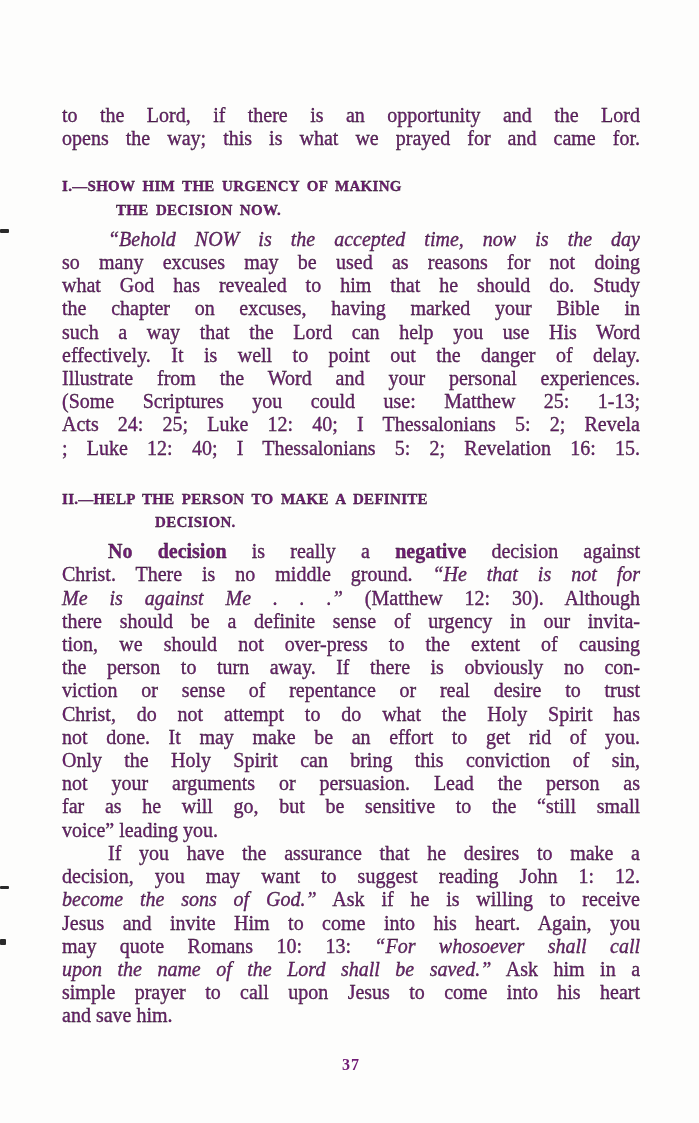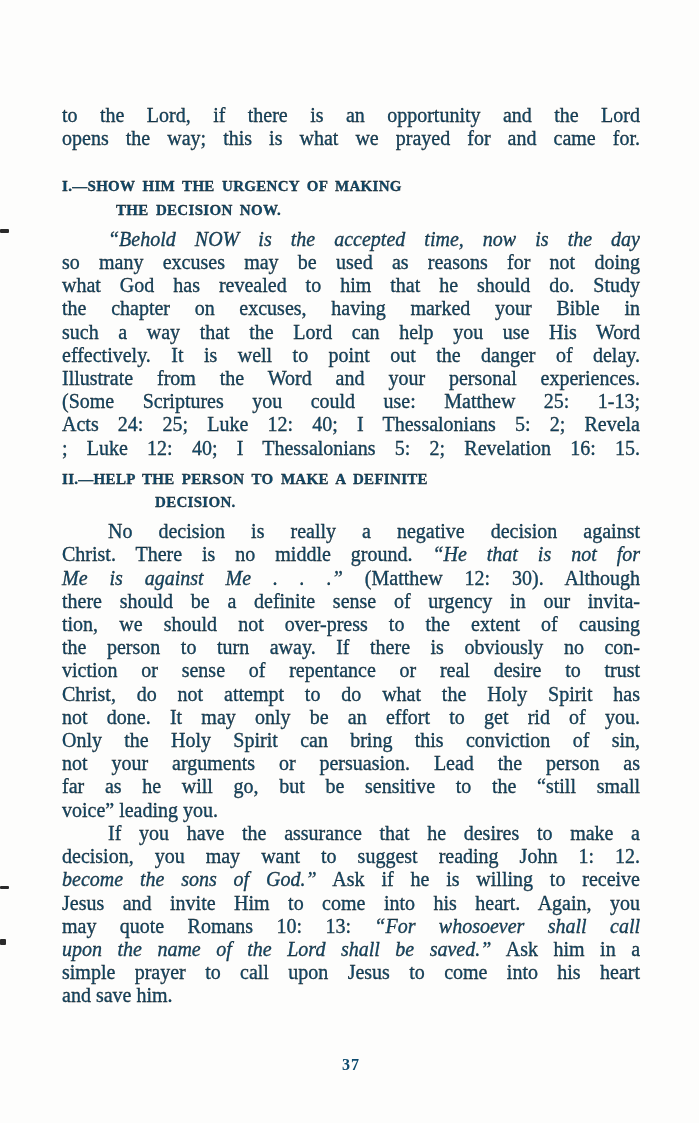--- a/index.html
+++ b/index.html
@@ -6,21 +6,21 @@
   body {
     width: 699px; height: 1123px;
     background: #ffffff;
     font-family: "Liberation Serif", serif;
   }
   .page {
     position: relative;
     width: 699px; height: 1123px;
     background: #fdfdfc;
     overflow: hidden;
-    color: #0c4a6e;
+    color: #701a75;
   }
   .text-column {
     position: absolute;
     left: 62px; top: 104px;
     width: 578px;
     font-size: 20px;
     line-height: 23.2px;
     -webkit-text-stroke: 0.3px #1b1917;
   }
   .line { min-height: 23.2px; }
@@ -29,23 +29,23 @@
   .block.heading {
     font-weight: bold;
     letter-spacing: 0.3px;
     word-spacing: 0.22em;
     font-size: 15px;
   }
   .block.heading .line { white-space: nowrap; }
   .line.hindent1 { margin-left: 54px; }
   .line.hindent2 { margin-left: 93px; }
   .block-h1 { margin-top: 25px; margin-bottom: 6px; }
-  .block-h2 { margin-top: 8px; margin-bottom: 6px; }
+  .block-h2 { margin-top: 28px; margin-bottom: 6px; }
   span.i { font-style: italic; }
-  span.b { font-weight: normal; }
+  span.b { font-weight: bold; }
   .page-number {
     text-align: center;
     font-weight: bold;
     letter-spacing: 1px;
   }
   .scan-mark {
     position: absolute;
     background: #2a2a2a;
     border-radius: 1px;
   }
@@ -82,21 +82,21 @@
       </div>
       <div class="block paragraph">
         <div class="line just pindent"><span class="b">No decision</span><span> is really a </span><span class="b">negative</span><span> decision against</span></div>
         <div class="line just"><span>Christ.  There is no middle ground.  </span><span class="i">“He that is not for</span></div>
         <div class="line just"><span class="i">Me is against Me . . .”</span><span> (Matthew 12: 30).  Although</span></div>
         <div class="line just"><span>there should be a definite sense of urgency in our invita-</span></div>
         <div class="line just"><span>tion, we should not over-press to the extent of causing</span></div>
         <div class="line just"><span>the person to turn away.  If there is obviously no con-</span></div>
         <div class="line just"><span>viction or sense of repentance or real desire to trust</span></div>
         <div class="line just"><span>Christ, do not attempt to do what the Holy Spirit has</span></div>
-        <div class="line just"><span>not done.  It may only be an effort to get rid of you.</span></div>
+        <div class="line just"><span>not done.  It may make be an effort to get rid of you.</span></div>
         <div class="line just"><span>Only the Holy Spirit can bring this conviction of sin,</span></div>
         <div class="line just"><span>not your arguments or persuasion.  Lead the person as</span></div>
         <div class="line just"><span>far as he will go, but be sensitive to the “still small</span></div>
         <div class="line"><span>voice” leading you.</span></div>
       </div>
       <div class="block paragraph">
         <div class="line just pindent"><span>If you have the assurance that he desires to make a</span></div>
         <div class="line just"><span>decision, you may want to suggest reading John 1: 12.</span></div>
         <div class="line just"><span class="i">become the sons of God.”</span><span>  Ask if he is willing to receive</span></div>
         <div class="line just"><span>Jesus and invite Him to come into his heart.  Again, you</span></div>

